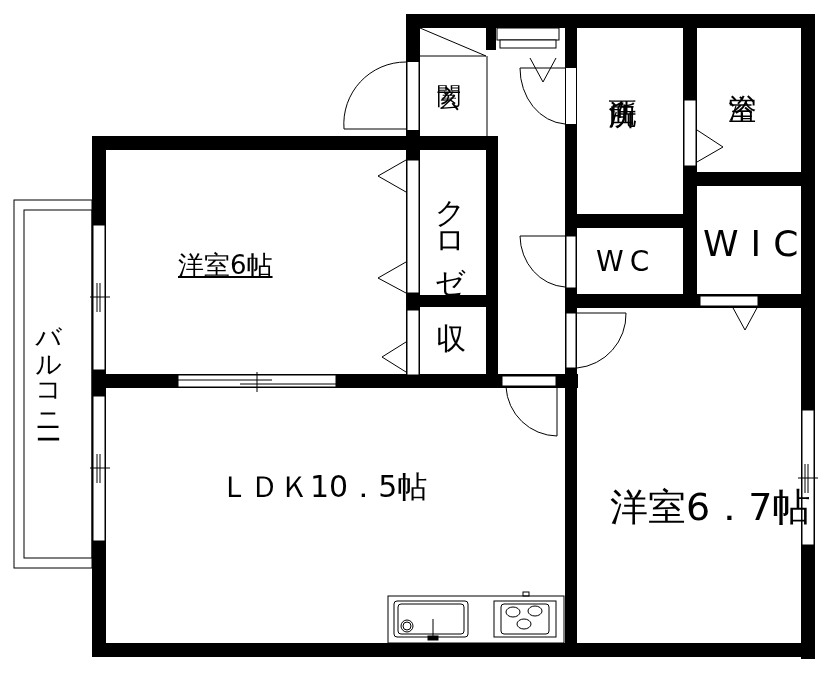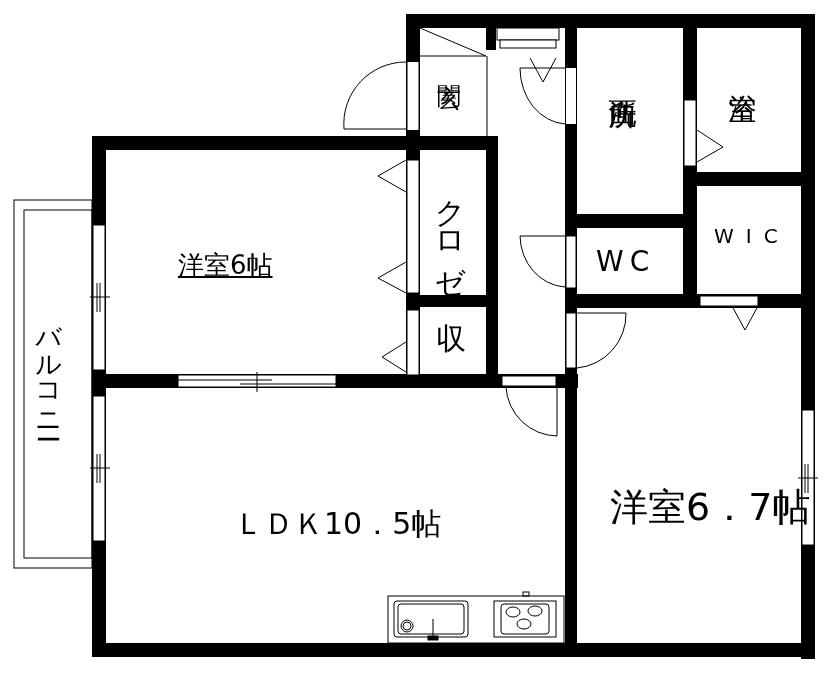--- a/index.html
+++ b/index.html
@@ -148,16 +148,16 @@
   </g>
 </svg>
 
 <div class="vlabel" style="left:437px; top:66px; font-size:24px;">玄関</div>
 <div class="vlabel" style="left:608px; top:78px; font-size:28px;">洗面所</div>
 <div class="vlabel" style="left:728px; top:72px; font-size:28px;">浴室</div>
 <div class="vlabel" style="left:435px; top:178px; font-size:30px;">クロゼ</div>
 <div class="label" style="left:436px; top:324px; font-size:30px;">収</div>
 <div class="label" style="left:178px; top:252px; font-size:26px;text-decoration:underline;">洋室6帖</div>
 <div class="label" style="left:596px; top:248px; font-size:28px; letter-spacing:6px;">WC</div>
-<div class="label" style="left:703px; top:226px; font-size:20px; letter-spacing:12px;margin-left:11px;">WIC</div>
+<div class="label" style="left:703px; top:226px; font-size:36px; letter-spacing:12px;">WIC</div>
 <div class="vlabel" style="left:36px; top:308px; font-size:26px;">バルコニー</div>
-<div class="label" style="left:220px; top:509px; font-size:30px;margin-left:14px;">ＬＤＫ10．5帖</div>
+<div class="label" style="left:220px; top:472px; font-size:30px;">ＬＤＫ10．5帖</div>
 <div class="label" style="left:610px; top:488px; font-size:38px;">洋室6．7帖</div>
 
 </body></html>

